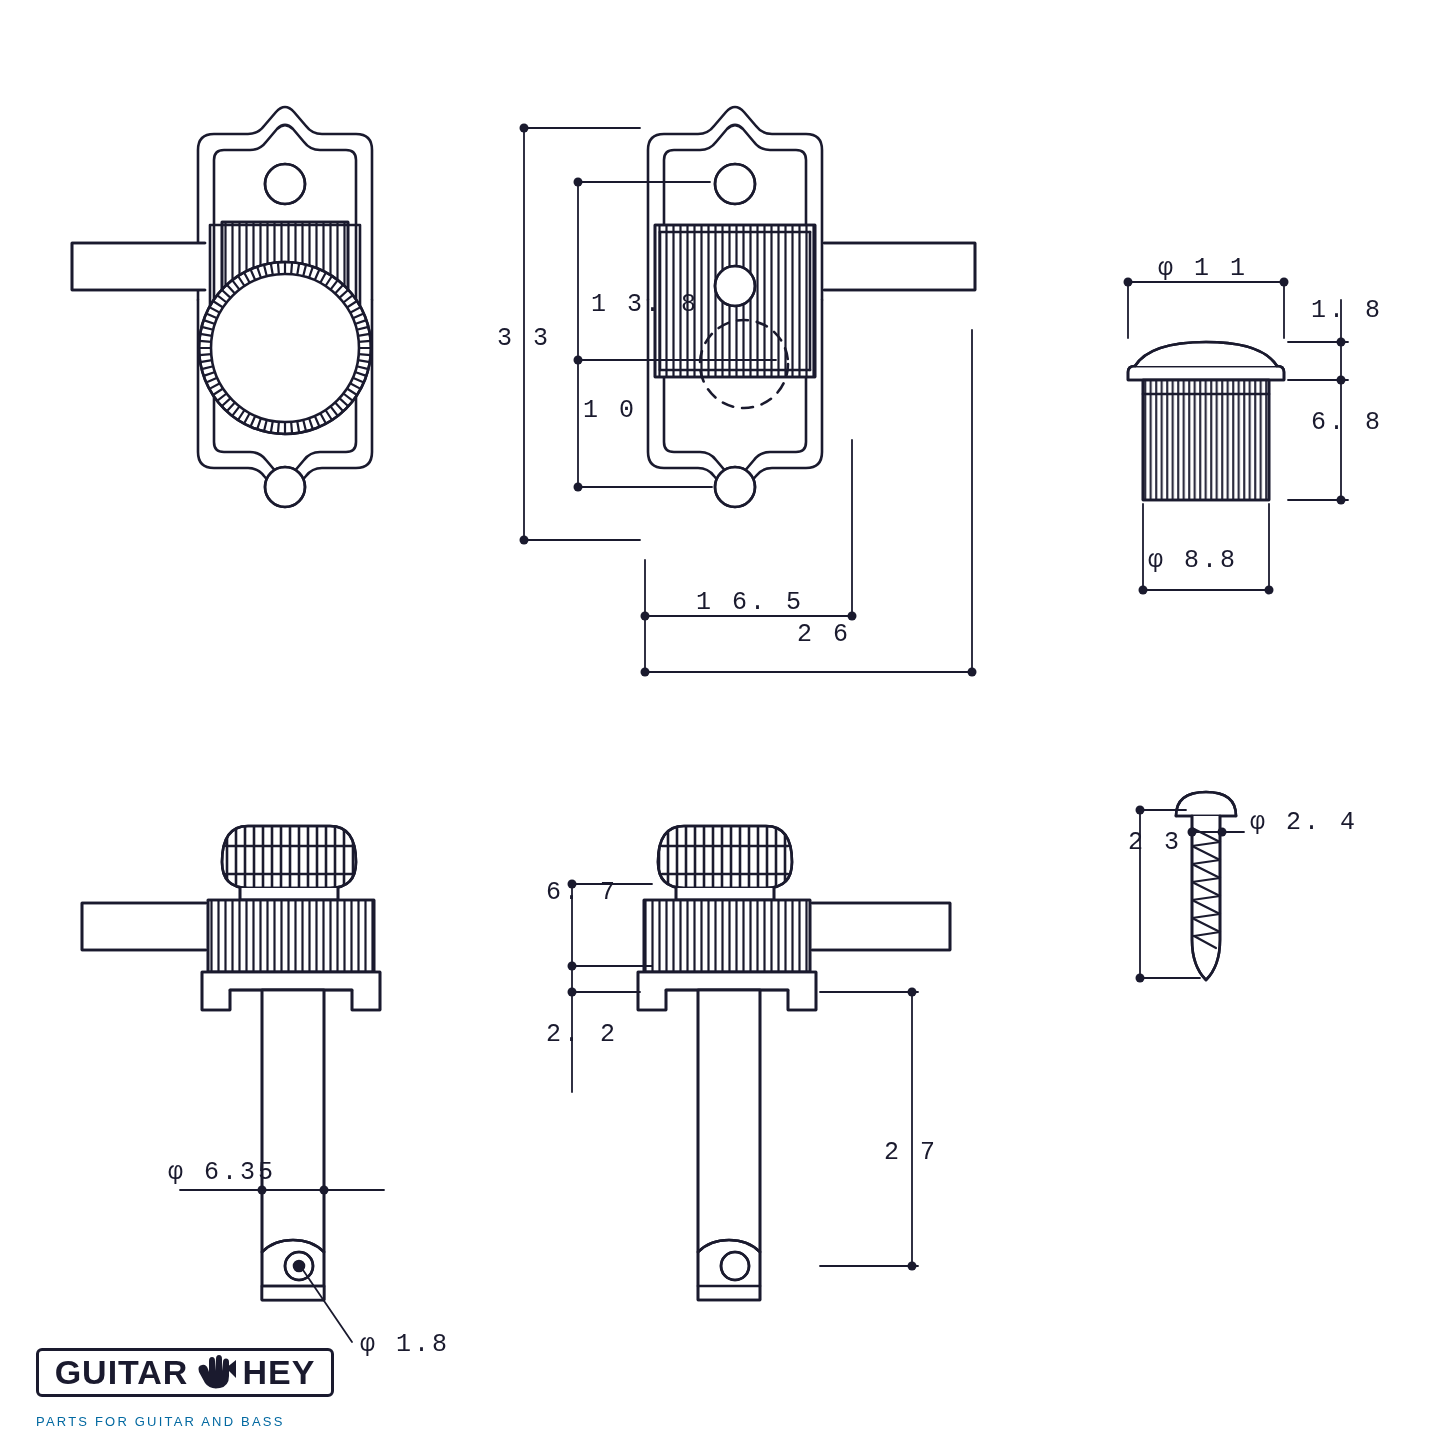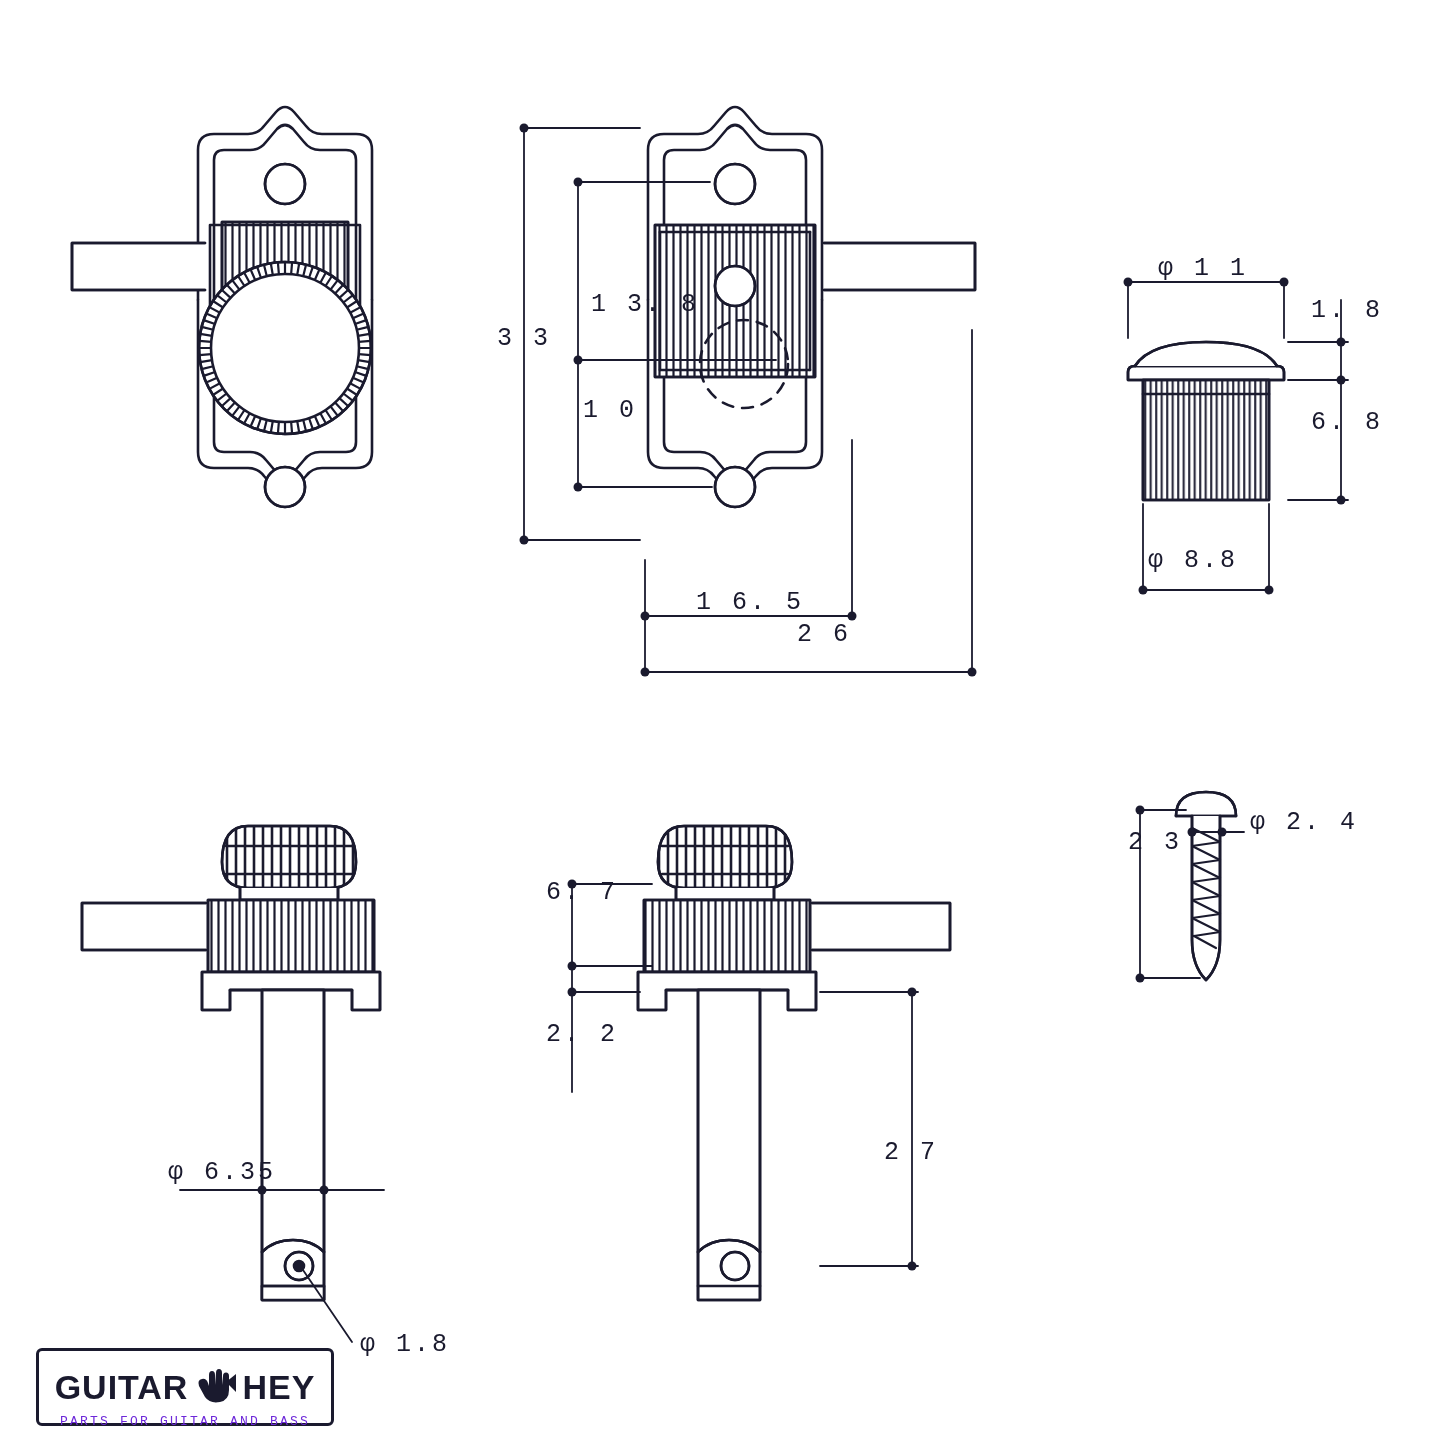--- a/index.html
+++ b/index.html
@@ -31,21 +31,21 @@
     letter-spacing: 3px;
     color: #1a1a2e;
     white-space: nowrap;
   }
   
   #logo {
     position: absolute;
     left: 36px;
     top: 1348px;
     width: 298px;
-    height: 78px;
+    height: 49px;
     border: 3px solid #1a1a2e;
     border-radius: 6px;
     box-sizing: border-box;
   }
   #logo .logo-row {
     position: absolute;
     left: 0;
     top: 0;
     width: 100%;
     height: 100%;
@@ -65,25 +65,25 @@
     height: 40px;
     margin: 0 4px;
     position: relative;
     top: -1px;
   }
   #logo-sub {
     position: absolute;
     left: 36px;
     top: 1414px;
     width: 298px;
-    text-align: center;
-    font-family: Liberation Mono, monospace;
+    text-align: left;
+    font-family: Liberation Sans, sans-serif;
     font-size: 13px;
     letter-spacing: 2.2px;
-    color: #6d28d9;
+    color: #0369a1;
   }
 </style>
 </head>
 <body>
 
 <div id="sheet">
 
   <svg class="layer" viewBox="0 0 1445 1445">
     <defs>
 

